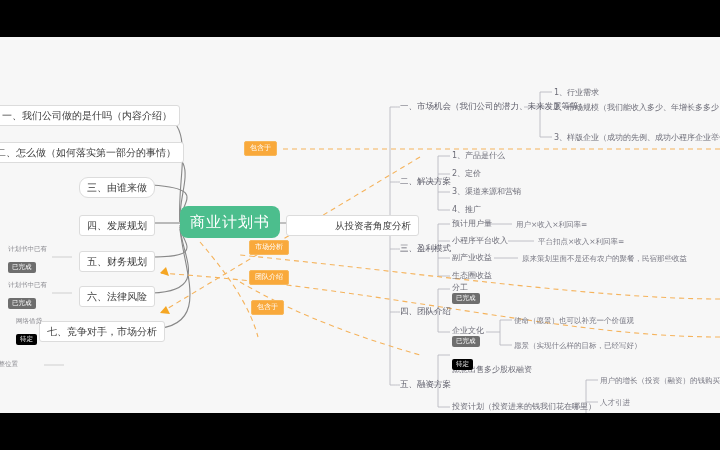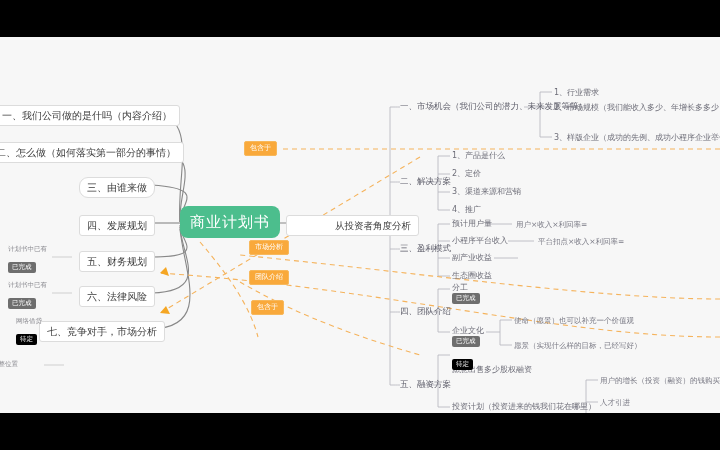--- a/index.html
+++ b/index.html
@@ -190,20 +190,21 @@
   <div class="node plain lvl2" style="left:452px;top:131px;">2、定价</div>
   <div class="node plain lvl2" style="left:452px;top:149px;">3、渠道来源和营销</div>
   <div class="node plain lvl2" style="left:452px;top:167px;">4、推广</div>
 
   <div class="node plain lvl1" style="left:400px;top:206px;">三、盈利模式</div>
   <div class="node plain lvl2" style="left:452px;top:181px;">预计用户量</div>
   <div class="node plain lvl3" style="left:516px;top:182px;">用户×收入×利回率=</div>
   <div class="node plain lvl2" style="left:452px;top:198px;">小程序平台收入</div>
   <div class="node plain lvl3" style="left:538px;top:199px;">平台扣点×收入×利回率=</div>
   <div class="node plain lvl2" style="left:452px;top:215px;">副产业收益</div>
+  <div class="node plain lvl3" style="left:522px;top:216px;">原来策划里面不是还有农户的聚餐，民宿那些收益</div>
   <div class="node plain lvl2" style="left:452px;top:233px;">生态圈收益</div>
 
   <div class="node plain lvl1" style="left:400px;top:269px;">四、团队介绍</div>
   <div class="node plain lvl2" style="left:452px;top:245px;">分工</div>
   <div class="node badge done" style="left:452px;top:256px;">已完成</div>
   <div class="node plain lvl2" style="left:452px;top:288px;">企业文化</div>
   <div class="node badge done" style="left:452px;top:299px;">已完成</div>
   <div class="node plain lvl3" style="left:514px;top:278px;">使命（愿景）也可以补充一个价值观</div>
   <div class="node plain lvl3" style="left:514px;top:303px;">愿景（实现什么样的目标，已经写好）</div>
 

